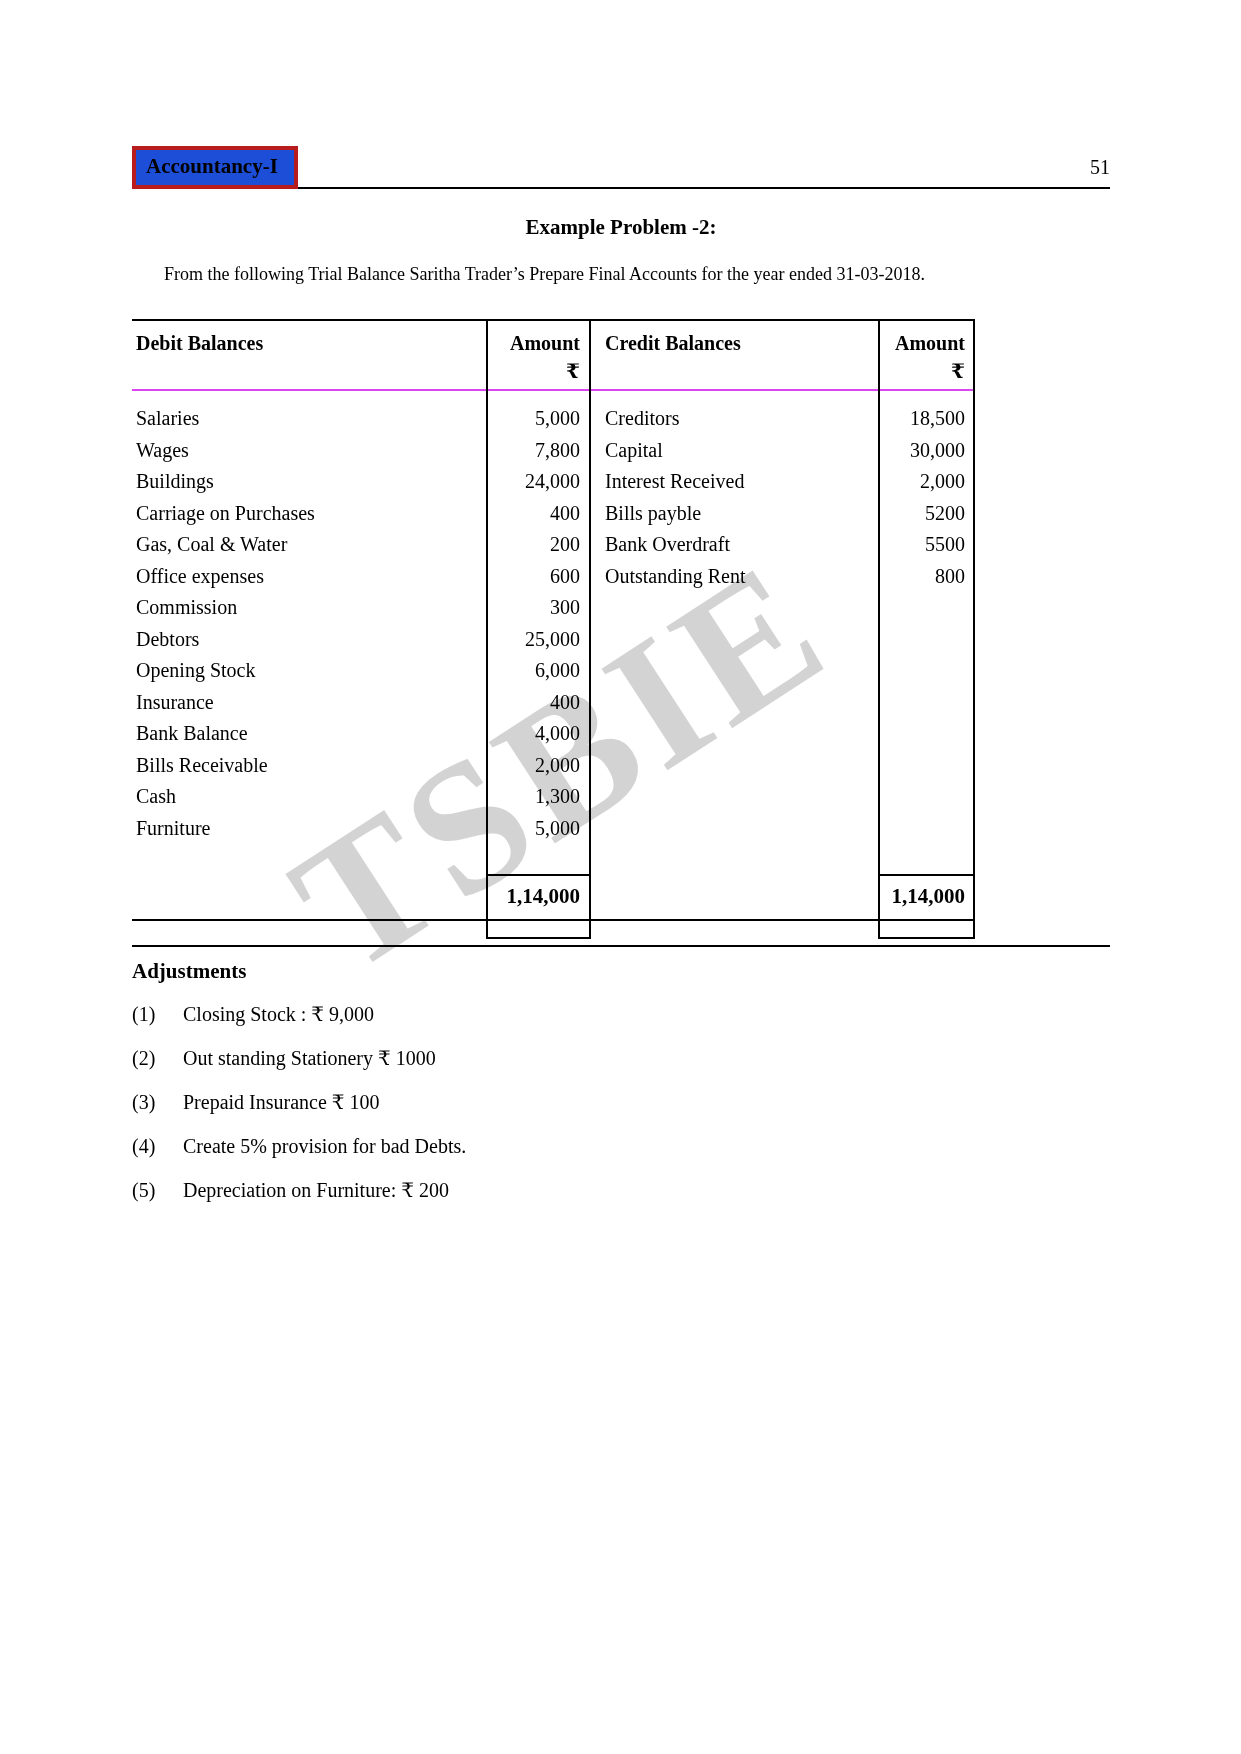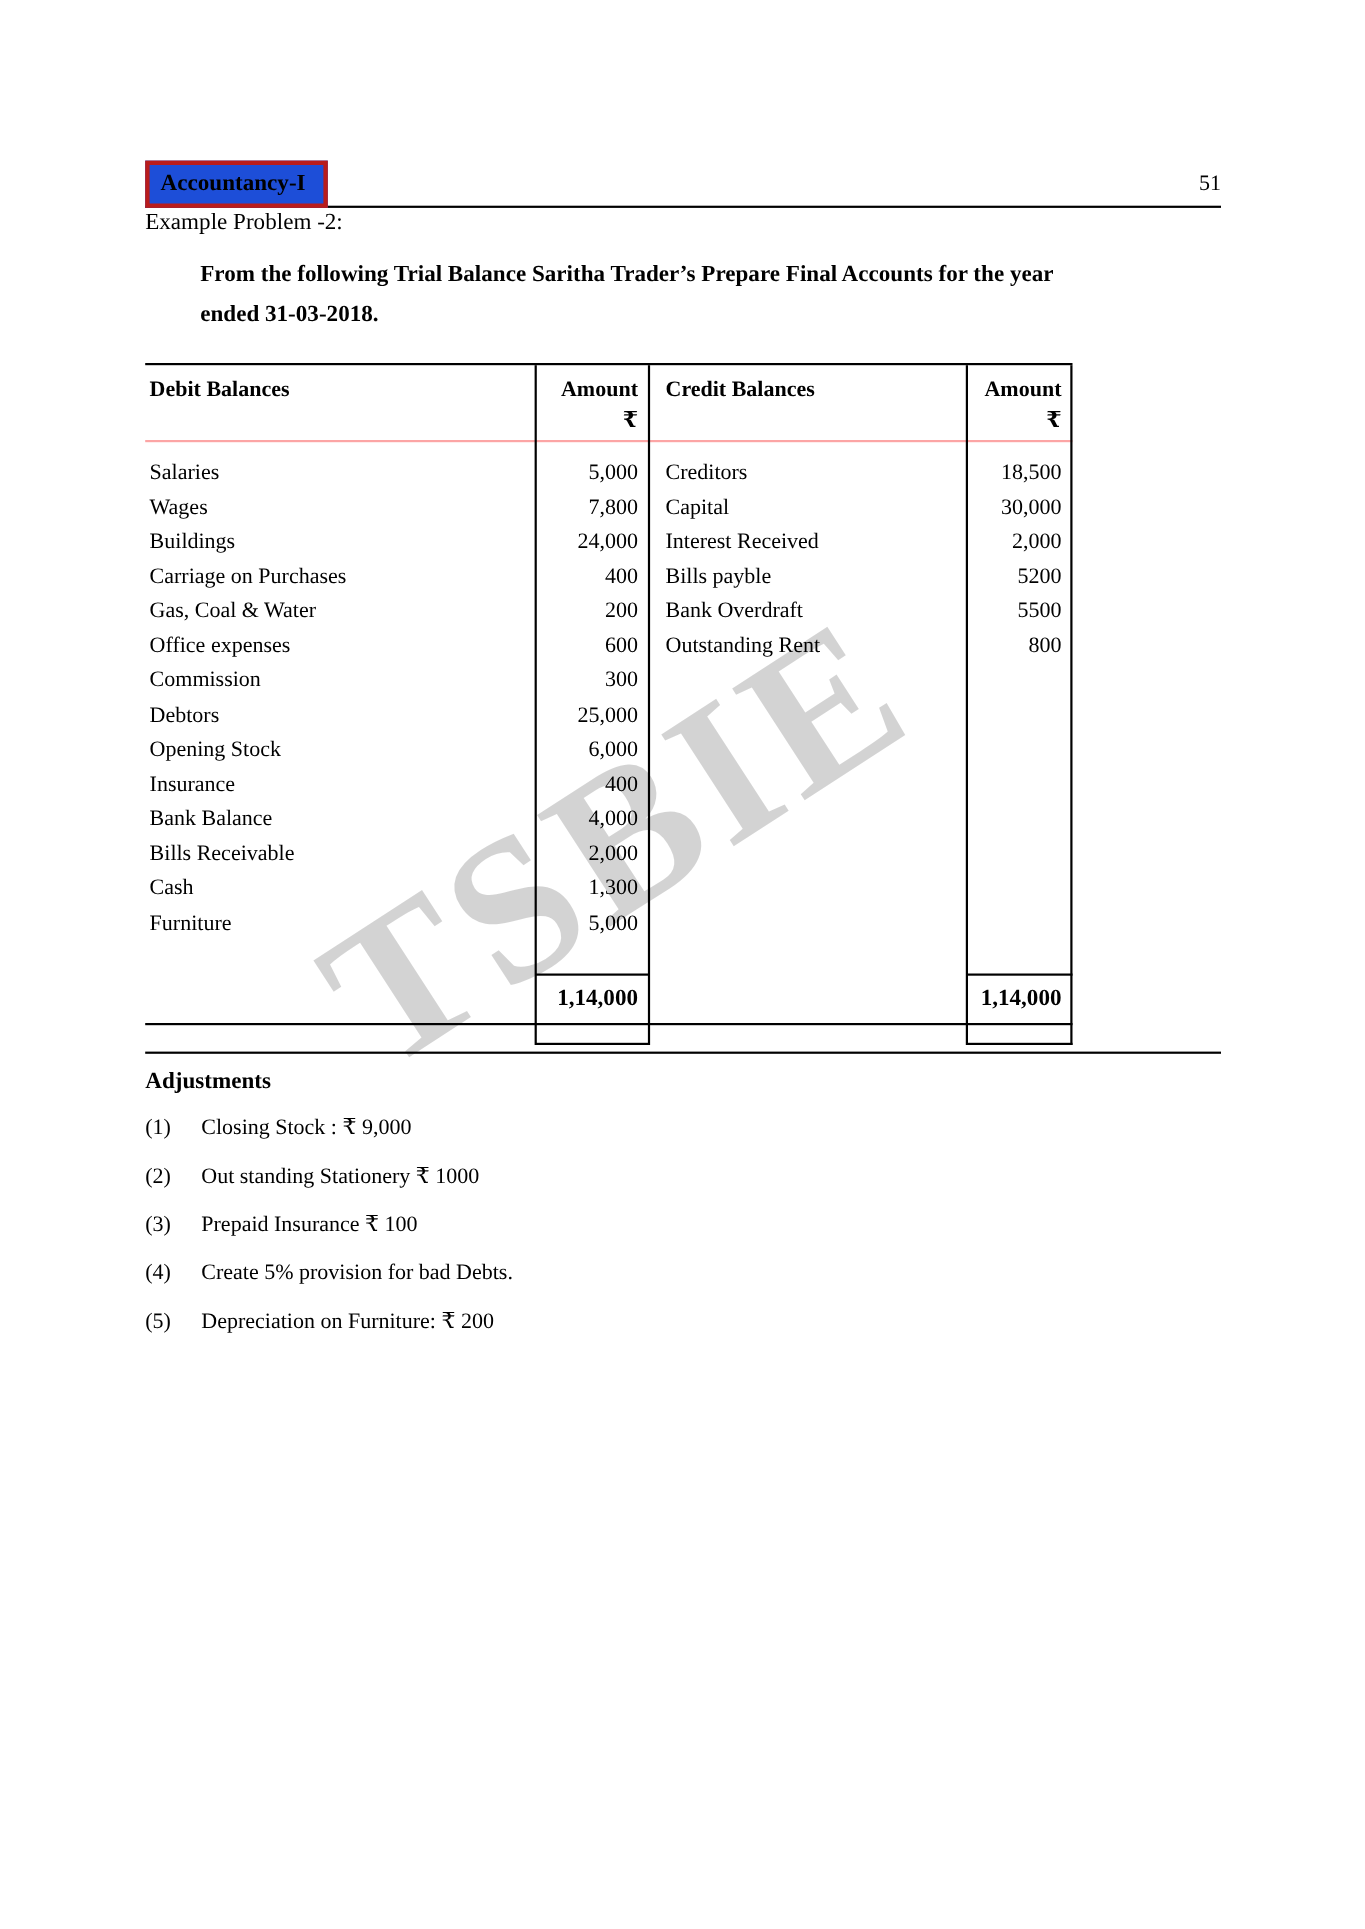--- a/index.html
+++ b/index.html
@@ -16,33 +16,33 @@
     color: #000; opacity: 0.17;
     transform: rotate(-33deg);
     z-index: 0; pointer-events: none; user-select: none;
   }
   .content { position: absolute; left: 132px; top: 146px; width: 978px; z-index: 1; }
 
   .page-header { display: flex; justify-content: space-between; align-items: flex-end; border-bottom: 2px solid #000; }
   .course-box { border: 4px solid #b91c1c; background: #1d4ed8; margin-bottom: -2px; padding: 4px 16px 6px 10px; font-weight: bold; font-size: 21px; }
   .page-number { font-size: 20px; padding-bottom: 8px; }
 
-  .problem-title { font-size: 21px; font-weight: normal; }
-  .statement { margin: 16px 0 0 50px; width: 800px; font-size: 21px; font-weight: bold; line-height: 37px; }
+  .problem-title { margin-top: 26px; font-size: 21px; font-weight: bold; text-align: center; }
+  .statement { margin: 16px 0 0 32px; width: 800px; font-size: 18px; font-weight: normal; line-height: 37px; }
 
   .table-block { margin-top: 18px; width: 843px; }
   .table-title { text-align: center; font-weight: bold; font-size: 20px; }
 
   .tb-table { position: relative; margin-top: 26px; width: 843px; border-top: 2px solid #000; font-size: 20px; }
   .vline { position: absolute; top: 0; bottom: 0; width: 2px; background: #000; }
   .v1 { left: 354px; } .v2 { left: 457px; } .v3 { left: 746px; } .v4 { left: 841px; }
 
   .grid-row { display: grid; grid-template-columns: 355px 103px 290px 95px; }
 
-  .tb-header { border-bottom: 2px solid #fca5a5; padding: 8px 0 4px; font-weight: bold; }
+  .tb-header { border-bottom: 2px solid #d946ef; padding: 8px 0 4px; font-weight: bold; }
   .hdr-label { padding-left: 4px; line-height: 28px; }
   .hdr-label.credit { padding-left: 15px; }
   .hdr-amount { text-align: right; padding-right: 10px; line-height: 28px; }
   .hdr-amount span { display: block; }
 
   .tb-body { padding: 12px 0 30px; }
   .tb-row { line-height: 31.5px; }
   .cell-label { padding-left: 4px; }
   .cell-label.credit { padding-left: 15px; }
   .cell-amount { text-align: right; padding-right: 10px; }

